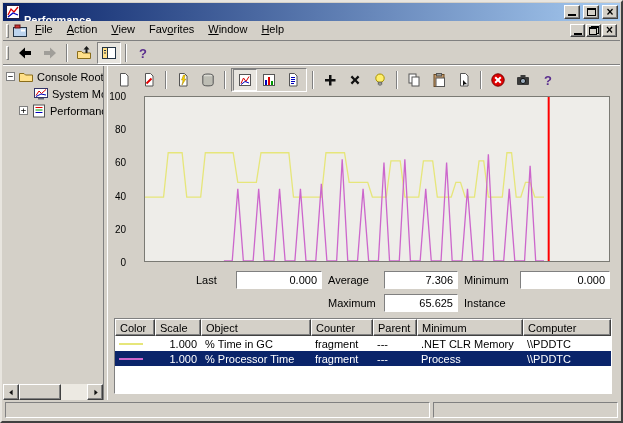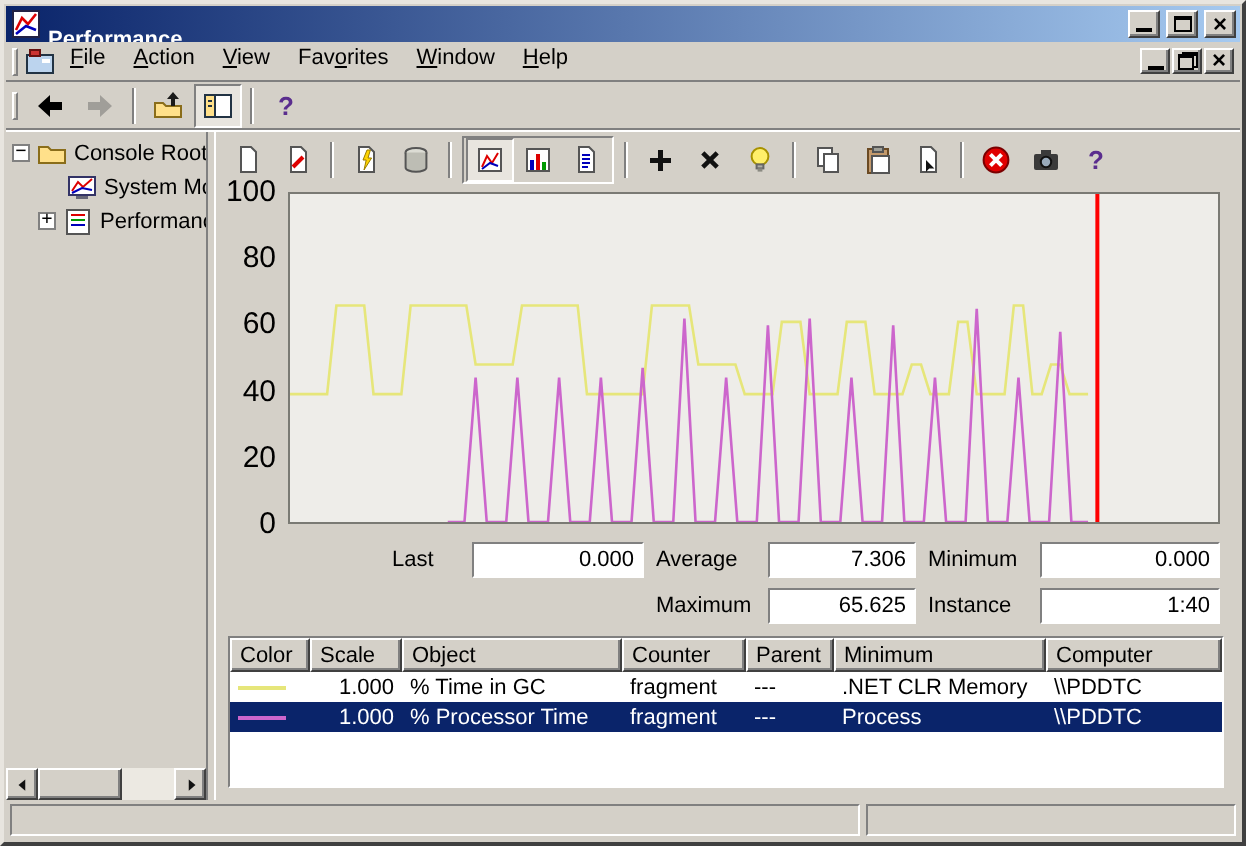--- a/index.html
+++ b/index.html
@@ -52,21 +52,21 @@
   .scroll-thumb{position:absolute;left:0;top:0;width:42px;height:100%;background:#d4d0c8;border:1px solid;border-color:#fff #404040 #404040 #fff;box-shadow:inset -1px -1px 0 #808080;}
   .splitter{width:3px;flex:0 0 auto;background:#d4d0c8;}
 
   
   .content{flex:1;min-width:0;display:flex;flex-direction:column;background:#d4d0c8;border-left:1px solid #fff;}
   .ptoolbar{height:28px;flex:0 0 auto;display:flex;align-items:center;gap:1px;padding:2px 4px;}
   .pt-group-boxed{display:flex;border:1px solid;border-color:#808080 #fff #fff #808080;padding:0 1px;margin:0 1px;}
 
   .chart-block{height:170px;flex:0 0 auto;display:flex;padding:2px 10px 2px 0;}
   .ylabels{width:32px;flex:0 0 auto;position:relative;margin-right:4px;}
-  .ytick{position:absolute;right:2px;transform:translateY(-50%);font-size:15px;color:#000;}
+  .ytick{position:absolute;right:14px;transform:translateY(-50%);font-size:10px;color:#000;}
   .plot{flex:1;position:relative;background:#eeede9;border:1px solid #7a7a74;}
   .plot svg{position:absolute;left:0;top:0;width:100%;height:100%;}
 
   .stats-block{flex:0 0 auto;display:grid;grid-template-columns:34px 86px 50px 74px 50px 90px;column-gap:6px;row-gap:5px;margin:7px 10px 6px 88px;font-size:11px;align-items:center;}
   .stat-label{white-space:nowrap;}
   .stat-box{height:18px;background:#fff;border:1px solid;border-color:#808080 #fff #fff #808080;display:flex;align-items:center;justify-content:flex-end;padding:0 4px;}
 
   .table-block{flex:1;min-height:0;margin:0 8px 6px 6px;background:#fff;border:1px solid;border-color:#808080 #fff #fff #808080;display:flex;flex-direction:column;font-size:11px;overflow:hidden;}
   .counter-grid{display:grid;grid-template-columns:40px 46px 110px 62px 44px 106px 1fr;}
   .table-header{flex:0 0 auto;}
@@ -410,21 +410,20 @@
         <div class="stat-box">0.000</div>
         <div class="stat-label">Average</div>
         <div class="stat-box">7.306</div>
         <div class="stat-label">Minimum</div>
         <div class="stat-box">0.000</div>
         <div></div>
         <div></div>
         <div class="stat-label">Maximum</div>
         <div class="stat-box">65.625</div>
         <div class="stat-label">Instance</div>
-        <div class="stat-box">1:40</div>
       </div>
 
       <div class="table-block">
         <div class="counter-grid table-header">
             <div class="th">Color</div>
             <div class="th">Scale</div>
             <div class="th">Object</div>
             <div class="th">Counter</div>
             <div class="th">Parent</div>
             <div class="th">Minimum</div>

